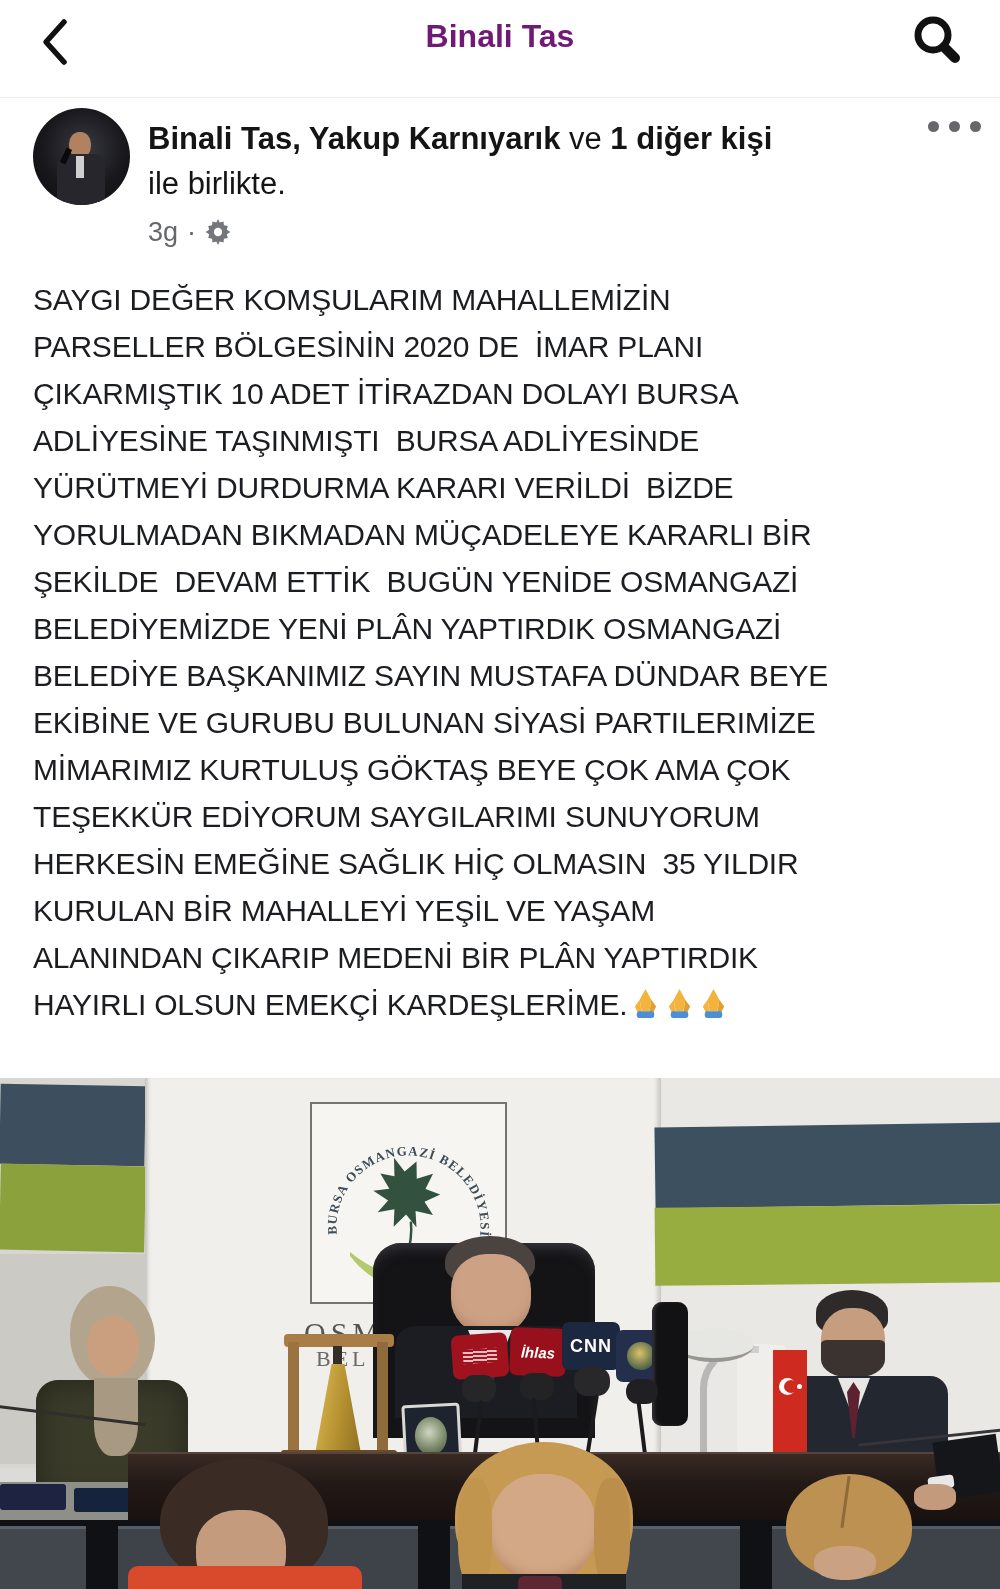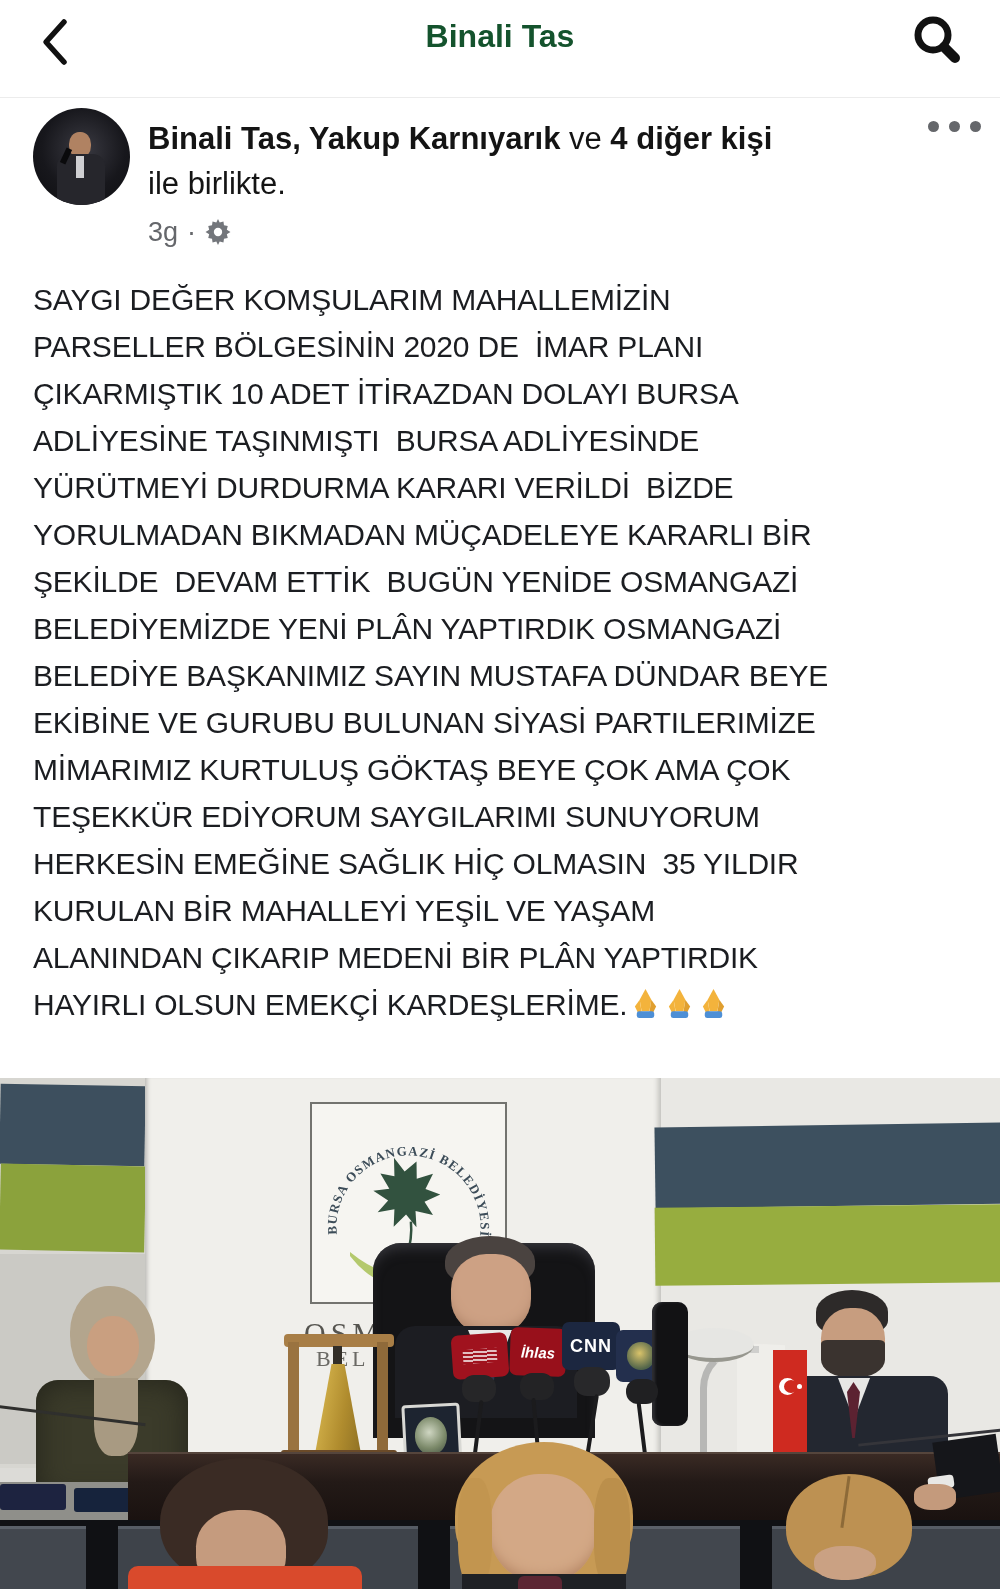--- a/index.html
+++ b/index.html
@@ -1,20 +1,20 @@
 <!DOCTYPE html>
 <html><head>
 <meta charset="utf-8">
 <style>
   html,body{margin:0;padding:0;background:#fff;}
   body{width:1000px;height:1589px;position:relative;font-family:"Liberation Sans",sans-serif;color:#1c1e21;overflow:hidden;}
   .a{position:absolute;}
   
   .topbar{position:absolute;left:0;top:0;width:1000px;height:97px;background:#fff;border-bottom:1px solid #ececec;}
-  .title{position:absolute;left:0;top:18px;width:1000px;text-align:center;font-size:32px;font-weight:700;color:#14532d;}
+  .title{position:absolute;left:0;top:18px;width:1000px;text-align:center;font-size:32px;font-weight:700;color:#701a75;}
   
   .avatar{position:absolute;left:33px;top:108px;width:97px;height:97px;border-radius:50%;background:radial-gradient(circle at 52% 42%,#3a3a42 0%,#17171c 55%,#0d0d10 100%);overflow:hidden;}
   .name{position:absolute;left:148px;top:116px;width:760px;font-size:31px;line-height:45px;color:#141414;}
   .b{font-weight:700;}
   .meta{position:absolute;left:148px;top:212px;height:40px;display:flex;align-items:center;gap:9px;font-size:27px;color:#65676b;}
   .dots{position:absolute;left:928px;top:121px;display:flex;gap:10px;cursor:pointer;}
   .dots i{width:11px;height:11px;border-radius:50%;background:#65676b;display:block;}
   
   .postText{position:absolute;left:33px;top:276px;width:945px;font-size:30px;line-height:47px;letter-spacing:-0.2px;color:#1b1d21;white-space:pre-wrap;}
   .emoji{display:inline-block;width:31px;height:31px;vertical-align:-4px;margin-left:3px;}
@@ -39,21 +39,21 @@
 </div>
 
 <div class="avatar">
   <div class="a" style="left:36px;top:24px;width:22px;height:26px;border-radius:46%;background:#b08262;"></div>
   <div class="a" style="left:24px;top:46px;width:48px;height:52px;border-radius:12px 12px 0 0;background:#26262c;"></div>
   <div class="a" style="left:43px;top:48px;width:8px;height:22px;background:#cfcfd2;"></div>
   <div class="a" style="left:30px;top:40px;width:6px;height:16px;background:#0a0a0c;transform:rotate(25deg);"></div>
 </div>
 
 <div class="name">
-  <span class="b">Binali Tas, Yakup Karnıyarık</span><span> ve </span><span class="b">4 diğer kişi</span><br>
+  <span class="b">Binali Tas, Yakup Karnıyarık</span><span> ve </span><span class="b">1 diğer kişi</span><br>
   <span>ile birlikte.</span>
 </div>
 
 <div class="meta">
   <span>3g</span>
   <span>·</span>
   <svg width="26" height="26" viewBox="0 0 20 20">
     <path fill="#73767b" d="M10 0l1.3 2.7 2.9-.7.4 2.9 2.9.4-.7 2.9L19.6 10l-2.8 1.8.7 2.9-2.9.4-.4 2.9-2.9-.7L10 20l-1.3-2.7-2.9.7-.4-2.9-2.9-.4.7-2.9L.4 10l2.8-1.8-.7-2.9 2.9-.4.4-2.9 2.9.7z"></path>
     <circle cx="10" cy="10" r="3.2" fill="#ffffff"></circle>
   </svg>

